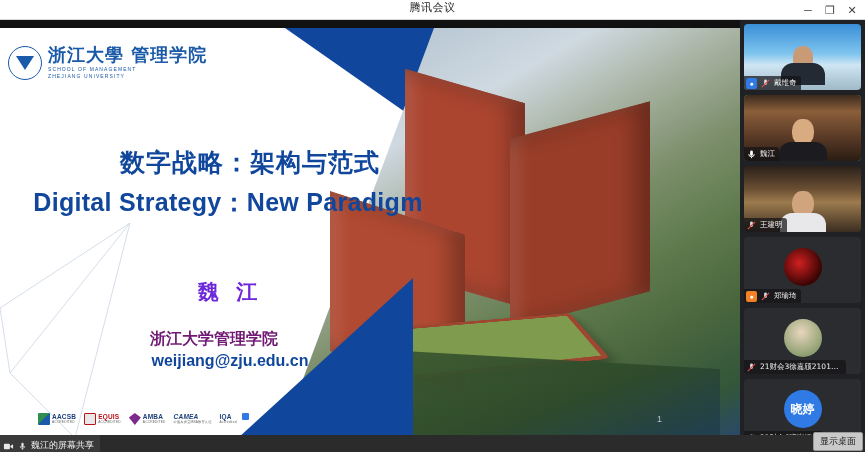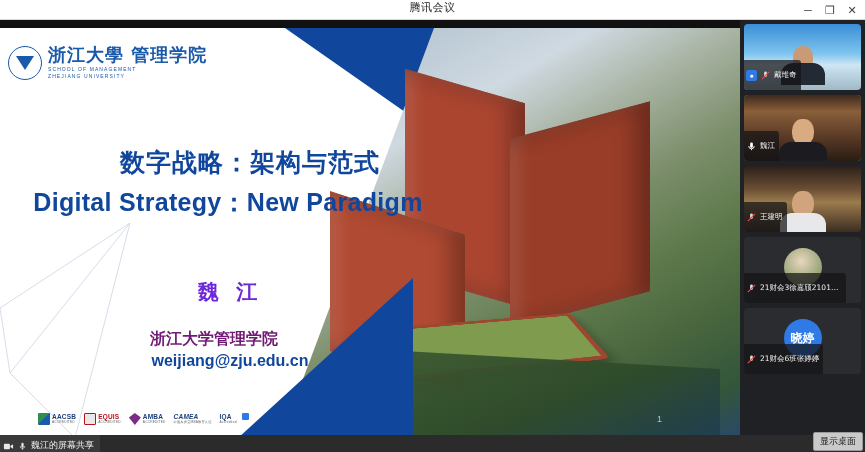--- a/index.html
+++ b/index.html
@@ -218,21 +218,21 @@
     width: 38px; height: 38px; border-radius: 50%;
     display: flex; align-items: center; justify-content: center;
     font-size: 11px; color: #fff; font-weight: bold;
     font-family: "DejaVu Sans", sans-serif;
   }
   .av-img { background: radial-gradient(circle at 40% 40%, #d02020, #3a0404 70%); }
   .av-photo { background: radial-gradient(circle at 45% 35%, #e8d6bd, #8b9d6e 75%); }
   .av-init { background: #2f7ae5; font-size: 12px; }
   .tile-bar {
     position: absolute; left: 0; bottom: 0;
-    height: 30px; max-width: 100%;
+    height: 14px; max-width: 100%;
     display: flex; align-items: center; gap: 3px;
     padding: 0 4px 0 2px;
     background: rgba(20,20,22,.72);
     border-top-right-radius: 3px;
     text-align: right;
   }
   .badge {
     width: 11px; height: 11px; border-radius: 2px; flex: none;
     display: flex; align-items: center; justify-content: center;
     font-size: 7px; color: #fff;
@@ -405,20 +405,31 @@
         </div>
         <div class="tile-bar">
           <svg class="mic-ico" viewBox="0 0 24 24">
               <path fill="#ddd" d="M12 3a3 3 0 013 3v6a3 3 0 01-6 0V6a3 3 0 013-3z"></path>
               <path stroke="#e04a4a" stroke-width="2.6" d="M4 20L20 4"></path>
             </svg>
           <div class="tile-name">王建明</div>
         </div>
       </div>
 
+      <div class="tile">
+        <div class="tile-avatar av-img"></div>
+        <div class="tile-bar">
+          <div class="badge badge-orange">●</div>
+          <svg class="mic-ico" viewBox="0 0 24 24">
+              <path fill="#ddd" d="M12 3a3 3 0 013 3v6a3 3 0 01-6 0V6a3 3 0 013-3z"></path>
+              <path stroke="#e04a4a" stroke-width="2.6" d="M4 20L20 4"></path>
+            </svg>
+          <div class="tile-name">郑瑜琦</div>
+        </div>
+      </div>
 
       <div class="tile">
         <div class="tile-avatar av-photo"></div>
         <div class="tile-bar">
           <svg class="mic-ico" viewBox="0 0 24 24">
               <path fill="#ddd" d="M12 3a3 3 0 013 3v6a3 3 0 01-6 0V6a3 3 0 013-3z"></path>
               <path stroke="#e04a4a" stroke-width="2.6" d="M4 20L20 4"></path>
             </svg>
           <div class="tile-name">21财会3徐嘉颀21011086…</div>
         </div>

